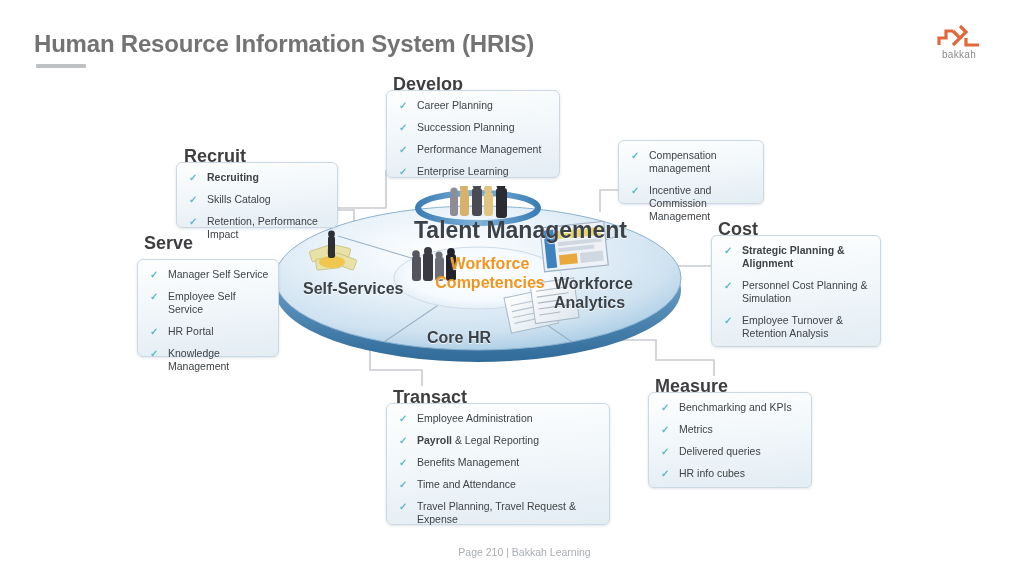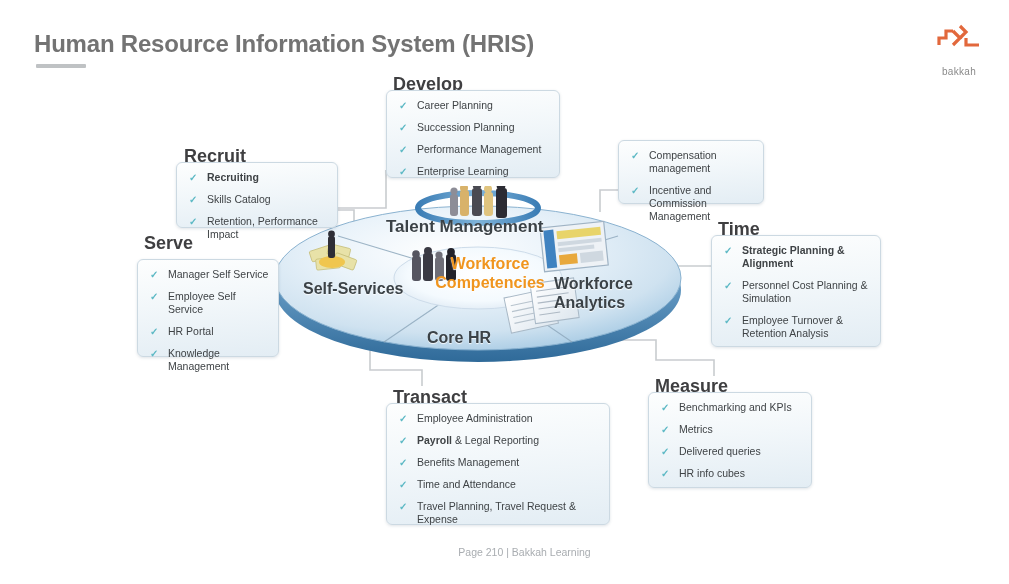--- a/index.html
+++ b/index.html
@@ -17,21 +17,21 @@
     letter-spacing:-0.2px;white-space:nowrap;
   }
   .title-rule{
     position:absolute;left:36px;top:64px;width:50px;height:4px;
     background:#bfc2c4;border-radius:1px;
   }
 
   
   .logo{position:absolute;left:928px;top:22px;width:62px;height:42px;text-align:center;}
   .logo svg{display:block;margin:0 auto;}
-  .logo-word{font-size:10px;color:#8a8a8a;margin-top:18px;letter-spacing:.3px;}
+  .logo-word{font-size:10px;color:#8a8a8a;margin-top:1px;letter-spacing:.3px;}
 
   
   .box{
     position:absolute;
     background:linear-gradient(175deg,#fdfefe 0%,#f2f7fa 45%,#e3edf4 100%);
     border:1px solid #ccd9e2;
     border-radius:6px;
     box-shadow:0 1px 3px rgba(80,100,120,.18);
   }
   .box-title{
@@ -54,21 +54,21 @@
   
   .conn{position:absolute;}
   .conn svg{display:block;}
 
   
   .disc-wrap{position:absolute;left:272px;top:186px;width:412px;height:182px;}
   .disc-label{
     position:absolute;font-weight:bold;color:#3b4247;
     text-shadow:0 1px 1px rgba(255,255,255,.85);white-space:nowrap;
   }
-  .lbl-talent{font-size:17px;left:114px;top:31px;}
+  .lbl-talent{font-size:23px;left:142px;top:31px;}
   .lbl-self{font-size:16px;left:31px;top:94px;}
   .lbl-wf{font-size:16px;left:282px;top:88px;line-height:19px;}
   .lbl-core{font-size:16px;left:155px;top:143px;}
   .center-text{
     position:absolute;left:153px;top:68px;width:130px;text-align:center;
     font-size:16px;font-weight:bold;color:#f0951e;line-height:19px;
     text-shadow:0 1px 1px rgba(255,255,255,.9);
   }
 
   
@@ -310,21 +310,21 @@
   <div class="box-title" style="left:144px;top:233px;">Serve</div>
   <div class="box" id="box-serve" style="left:137px;top:259px;width:140px;height:96px;">
     <ul>
         <li><span class="chk">✓</span><span>Manager Self Service</span></li>
         <li><span class="chk">✓</span><span>Employee Self Service</span></li>
         <li><span class="chk">✓</span><span>HR Portal</span></li>
         <li><span class="chk">✓</span><span>Knowledge Management</span></li>
       </ul>
   </div>
 
-  <div class="box-title" style="left:718px;top:219px;">Time</div>
+  <div class="box-title" style="left:718px;top:219px;">Cost</div>
   <div class="box" id="box-plan" style="left:711px;top:235px;width:168px;height:110px;">
     <ul>
         <li class="bold"><span class="chk">✓</span><span>Strategic Planning &amp; Alignment</span></li>
         <li><span class="chk">✓</span><span>Personnel Cost Planning &amp; Simulation</span></li>
         <li><span class="chk">✓</span><span>Employee Turnover &amp; Retention Analysis</span></li>
       </ul>
   </div>
 
   <div class="box-title" style="left:393px;top:387px;">Transact</div>
   <div class="box" id="box-transact" style="left:386px;top:403px;width:222px;height:120px;">

